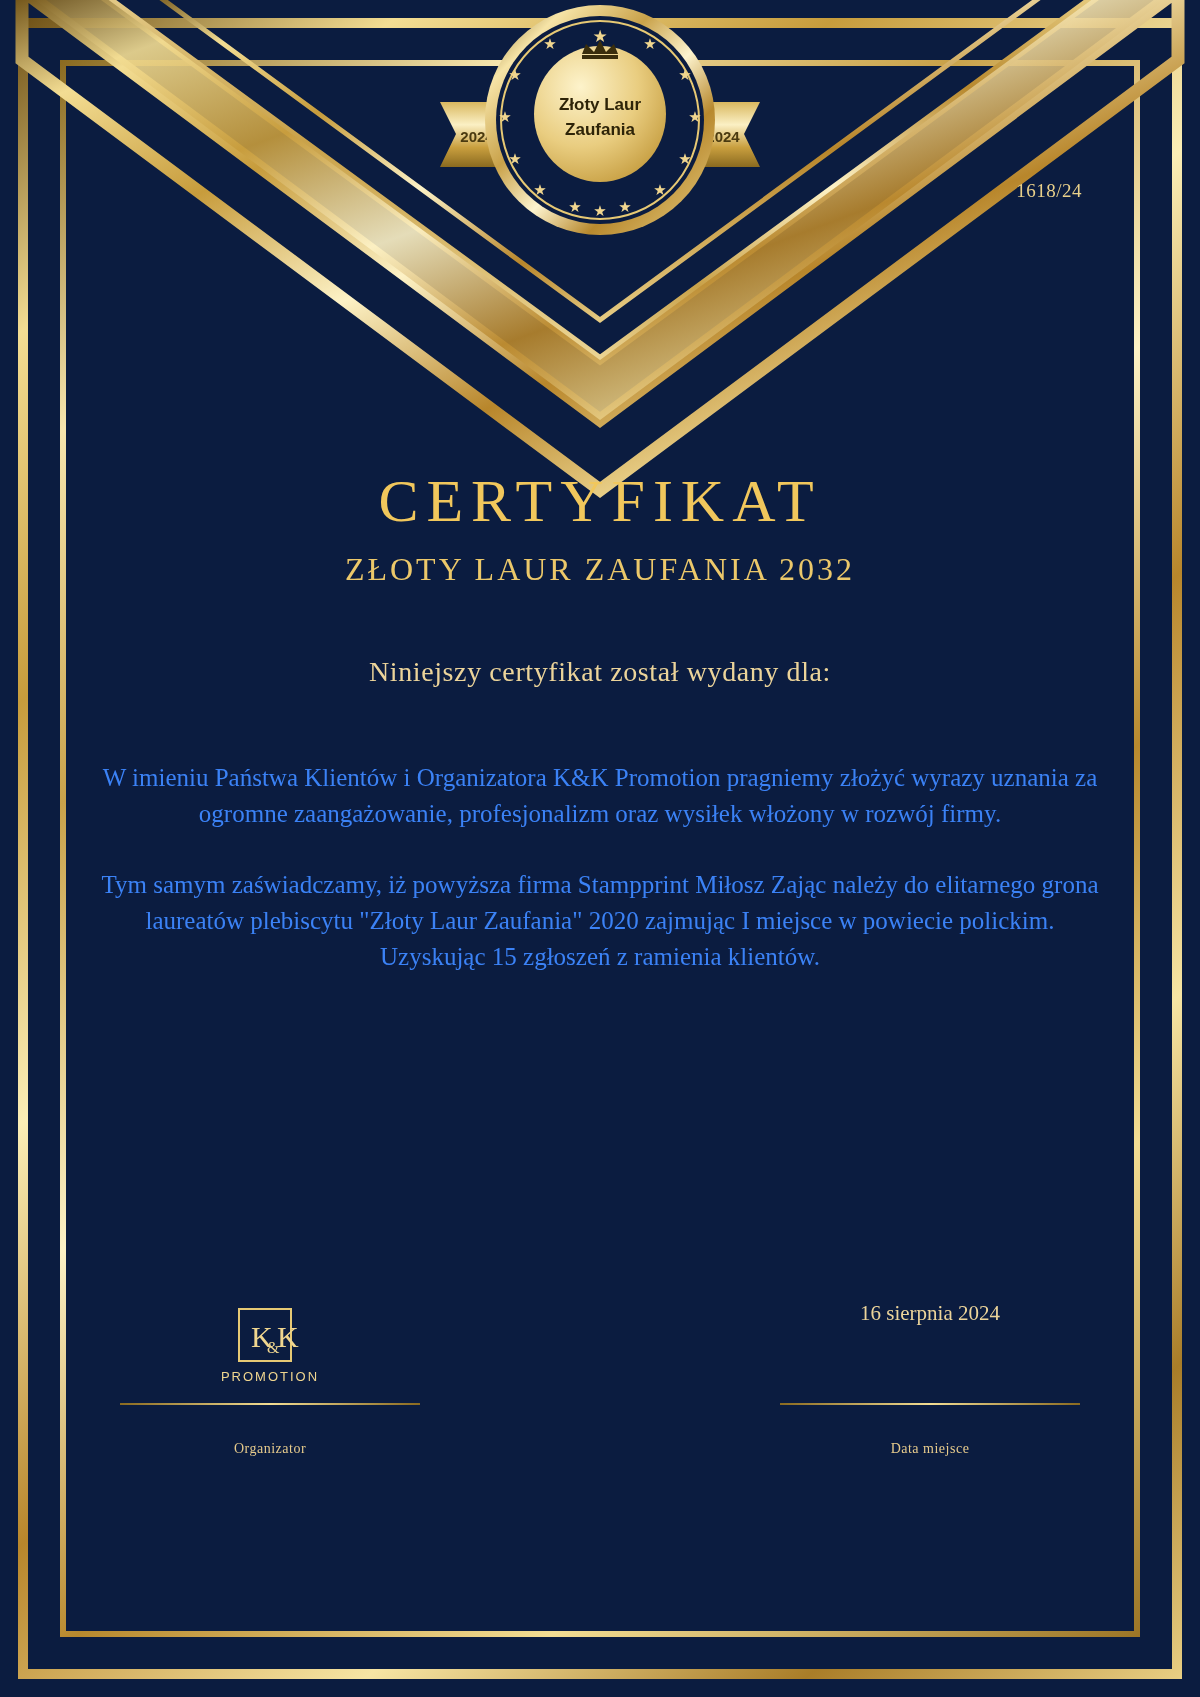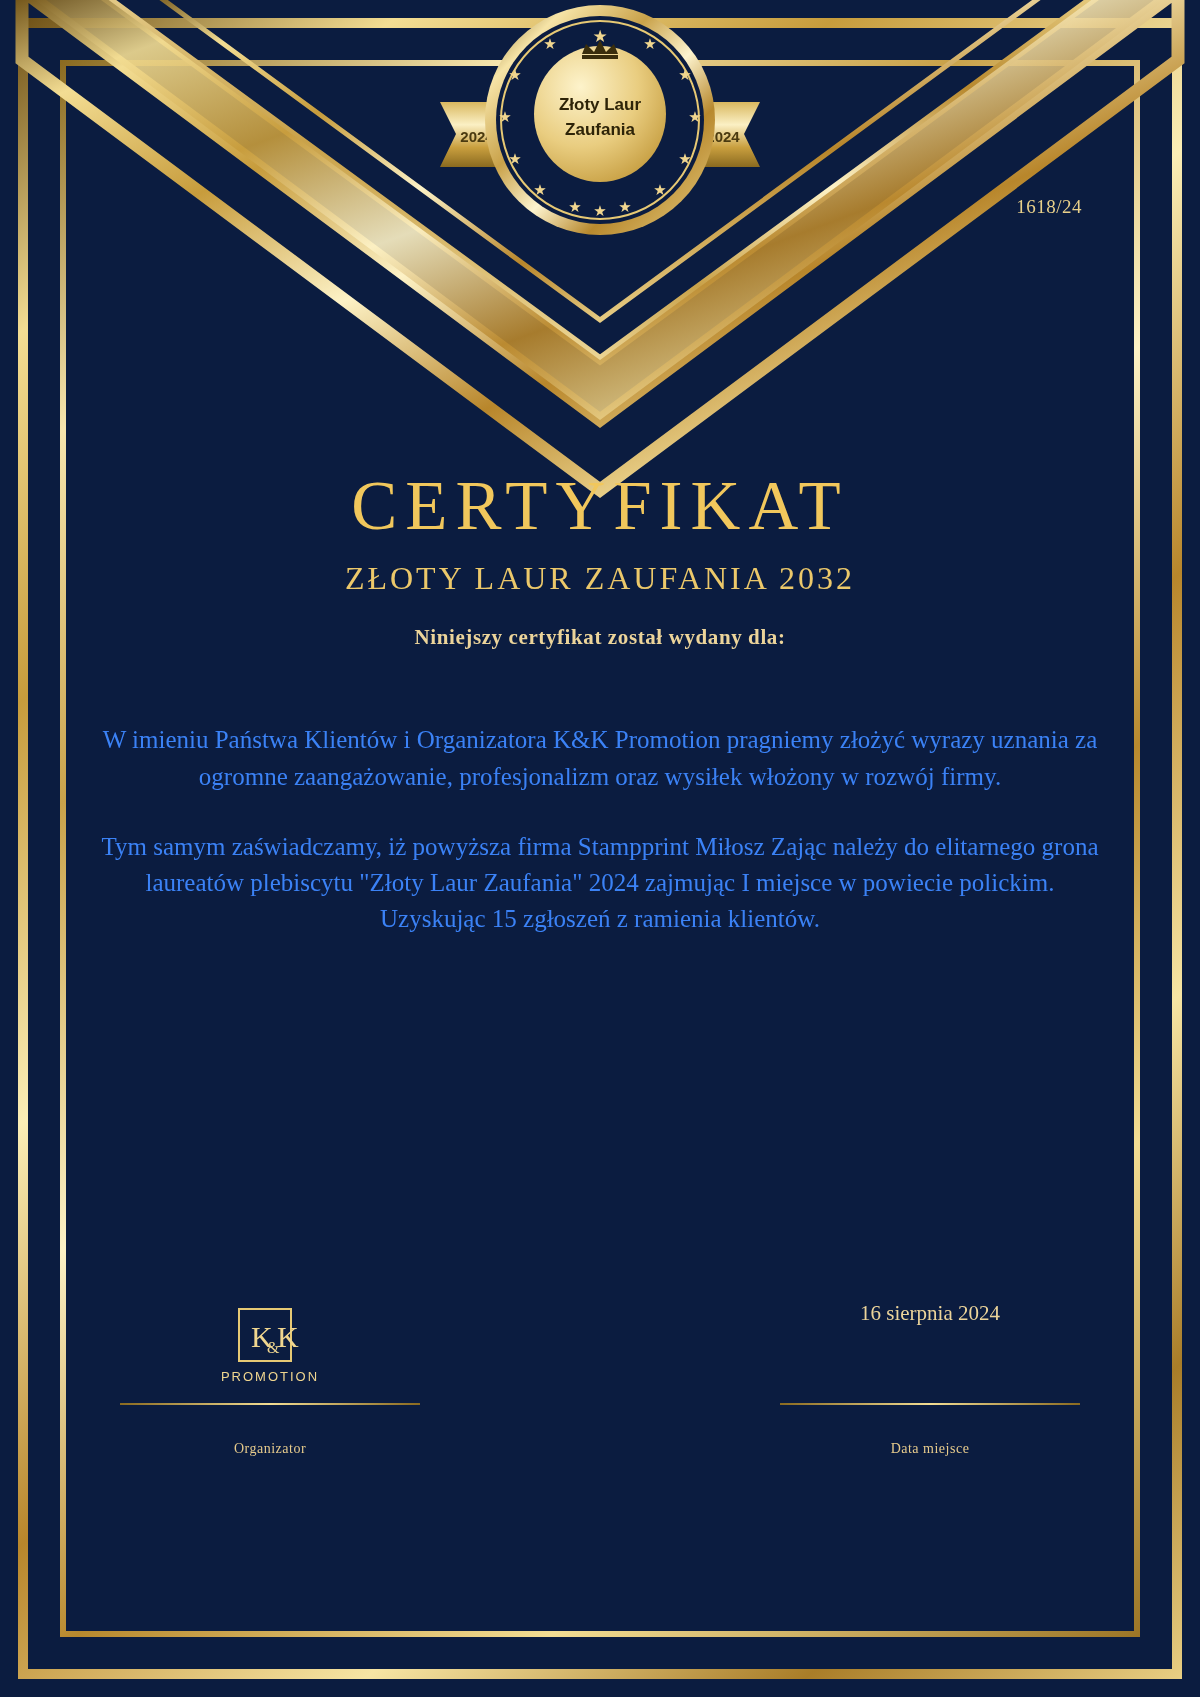--- a/index.html
+++ b/index.html
@@ -48,53 +48,52 @@
     left: 50%;
     top: 2px;
     transform: translateX(-50%);
     width: 360px;
     height: 260px;
   }
 
   .doc-number {
     position: absolute;
     right: 118px;
-    top: 196px;
+    top: 180px;
     font-size: 19px;
     letter-spacing: 0.5px;
     color: #e9d08a;
   }
 
   
   .content {
     position: absolute;
     left: 90px;
     right: 90px;
     top: 470px;
     text-align: center;
   }
   .title {
-    font-size: 69px;
+    font-size: 60px;
     letter-spacing: 8px;
     color: #f1c75c;
     font-weight: 400;
     line-height: 1.05;
   }
   .subtitle {
     margin-top: 18px;
     font-size: 32px;
     letter-spacing: 3px;
     color: #ecc86a;
   }
   .issued-for {
-    margin-top: 28px;
-    font-size: 21px;
+    margin-top: 68px;
+    font-size: 28px;
     letter-spacing: 0.6px;
     color: #ecd49a;
-    font-weight: bold;
   }
   .recipient {
     margin-top: 62px;
     font-size: 47px;
     line-height: 1.42;
     color: #f0cf7d;
   }
   .body-text {
     margin-top: 72px;
     font-size: 25px;
@@ -251,21 +250,21 @@
   <div class="doc-number">1618/24</div>
 
   <div class="content">
     <div class="title">CERTYFIKAT</div>
     <div class="subtitle">ZŁOTY LAUR ZAUFANIA 2032</div>
     <div class="issued-for">Niniejszy certyfikat został wydany dla:</div>
     <div class="recipient">
     </div>
     <div class="body-text">
       <span>W imieniu Państwa Klientów i Organizatora K&amp;K Promotion pragniemy złożyć wyrazy uznania za ogromne zaangażowanie, profesjonalizm oraz wysiłek włożony w rozwój firmy.</span>
-      <span class="para2">Tym samym zaświadczamy, iż powyższa firma Stampprint Miłosz Zając należy do elitarnego grona laureatów plebiscytu "Złoty Laur Zaufania" 2024 zajmując I miejsce w powiecie polickim. Uzyskując 15 zgłoszeń z ramienia klientów.</span>
+      <span class="para2">Tym samym zaświadczamy, iż powyższa firma Stampprint Miłosz Zając należy do elitarnego grona laureatów plebiscytu "Złoty Laur Zaufania" 2020 zajmując I miejsce w powiecie polickim. Uzyskując 15 zgłoszeń z ramienia klientów.</span>
     </div>
   </div>
 
   <div class="footer">
     <div class="footer-col">
       <div class="kk-logo">
         <svg width="130" height="92" viewBox="0 0 130 92">
           <rect x="34" y="4" width="52" height="52" fill="none" stroke="#e7c974" stroke-width="2"></rect>
           <text x="46" y="42" font-family="Liberation Serif, serif" font-size="30" fill="#f0d68f">K</text>
           <text x="62" y="48" font-family="Liberation Serif, serif" font-size="16" fill="#f0d68f">&amp;</text>

